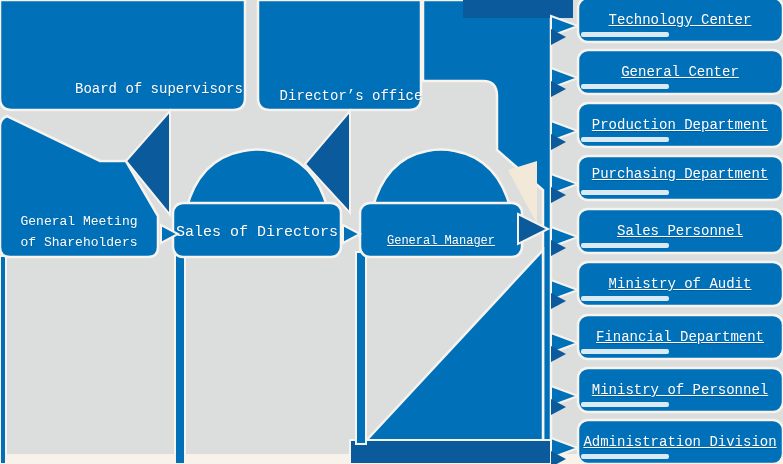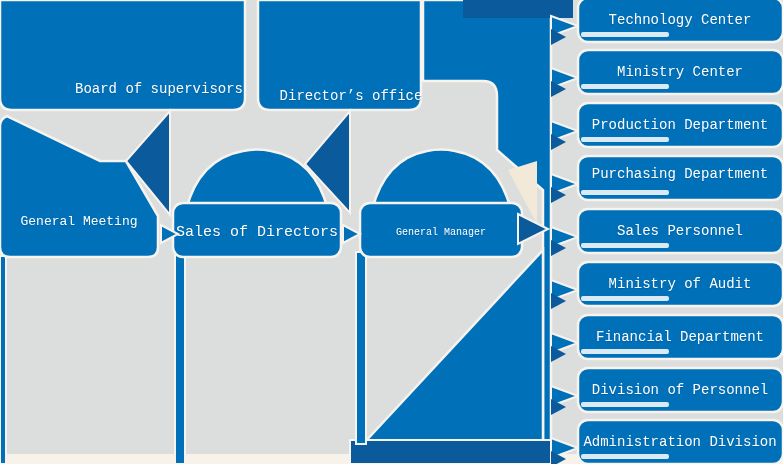--- a/index.html
+++ b/index.html
@@ -11,22 +11,22 @@
   .canvas svg{position:absolute;left:0;top:0;display:block;}
   .label{
     position:absolute;color:#ffffff;text-align:center;white-space:nowrap;
     font-family:"Liberation Mono","DejaVu Sans Mono",monospace;
     text-shadow:0 1px 1px rgba(0,60,110,.35);
   }
   .lbl-sup{left:59px;top:80px;width:200px;font-size:14px;line-height:18px;}
   .lbl-dir{left:270px;top:79px;width:162px;font-size:14px;line-height:18px;margin-top:8px;}
   .lbl-gmos{left:0px;top:211px;width:158px;font-size:13px;line-height:21px;}
   .lbl-bod{left:173px;top:224px;width:168px;font-size:15px;line-height:18px;}
-  .lbl-gm{left:360px;top:224px;width:162px;font-size:10px;line-height:18px;}
-  .lbl-dept{left:580px;width:200px;height:20px;font-size:14px;line-height:20px;}
+  .lbl-gm{left:360px;top:232px;width:162px;font-size:12px;line-height:18px;text-decoration:underline;}
+  .lbl-dept{left:580px;width:200px;height:20px;font-size:14px;line-height:20px;text-decoration:underline;}
 </style>
 </head>
 <body>
 
 <div class="canvas">
 
   <svg width="783" height="464" viewBox="0 0 783 464">
 
     <rect x="0" y="454" width="783" height="10" fill="#f8f2ea"></rect>
 
@@ -117,27 +117,28 @@
       <polygon points="551,451 566,459 551,467" fill="#0b5a9c"></polygon>
       <rect x="578" y="420" width="205" height="44" rx="10" fill="#0071b9" stroke="#f7f4ef" stroke-width="2.5"></rect>
       <rect x="581" y="454" width="88" height="5" rx="2" fill="#ffffff" opacity="0.85"></rect>
     </g>
   </svg>
 
   <div class="label lbl-sup">Board of supervisors</div>
   <div class="label lbl-dir">Director’s office</div>
   <div class="label lbl-gmos">
     <div>General Meeting</div>
+    <div>of Shareholders</div>
   </div>
   <div class="label lbl-bod">Sales of Directors</div>
   <div class="label lbl-gm">General Manager</div>
 
   <div class="label lbl-dept" style="top:10px">Technology Center</div>
-  <div class="label lbl-dept" style="top:62px">Ministry Center</div>
+  <div class="label lbl-dept" style="top:62px">General Center</div>
   <div class="label lbl-dept" style="top:115px">Production Department</div>
   <div class="label lbl-dept" style="top:164px">Purchasing Department</div>
   <div class="label lbl-dept" style="top:221px">Sales Personnel</div>
   <div class="label lbl-dept" style="top:274px">Ministry of Audit</div>
   <div class="label lbl-dept" style="top:327px">Financial Department</div>
-  <div class="label lbl-dept" style="top:380px">Division of Personnel</div>
+  <div class="label lbl-dept" style="top:380px">Ministry of Personnel</div>
   <div class="label lbl-dept" style="top:432px">Administration Division</div>
 
 </div>
 
 </body></html>

